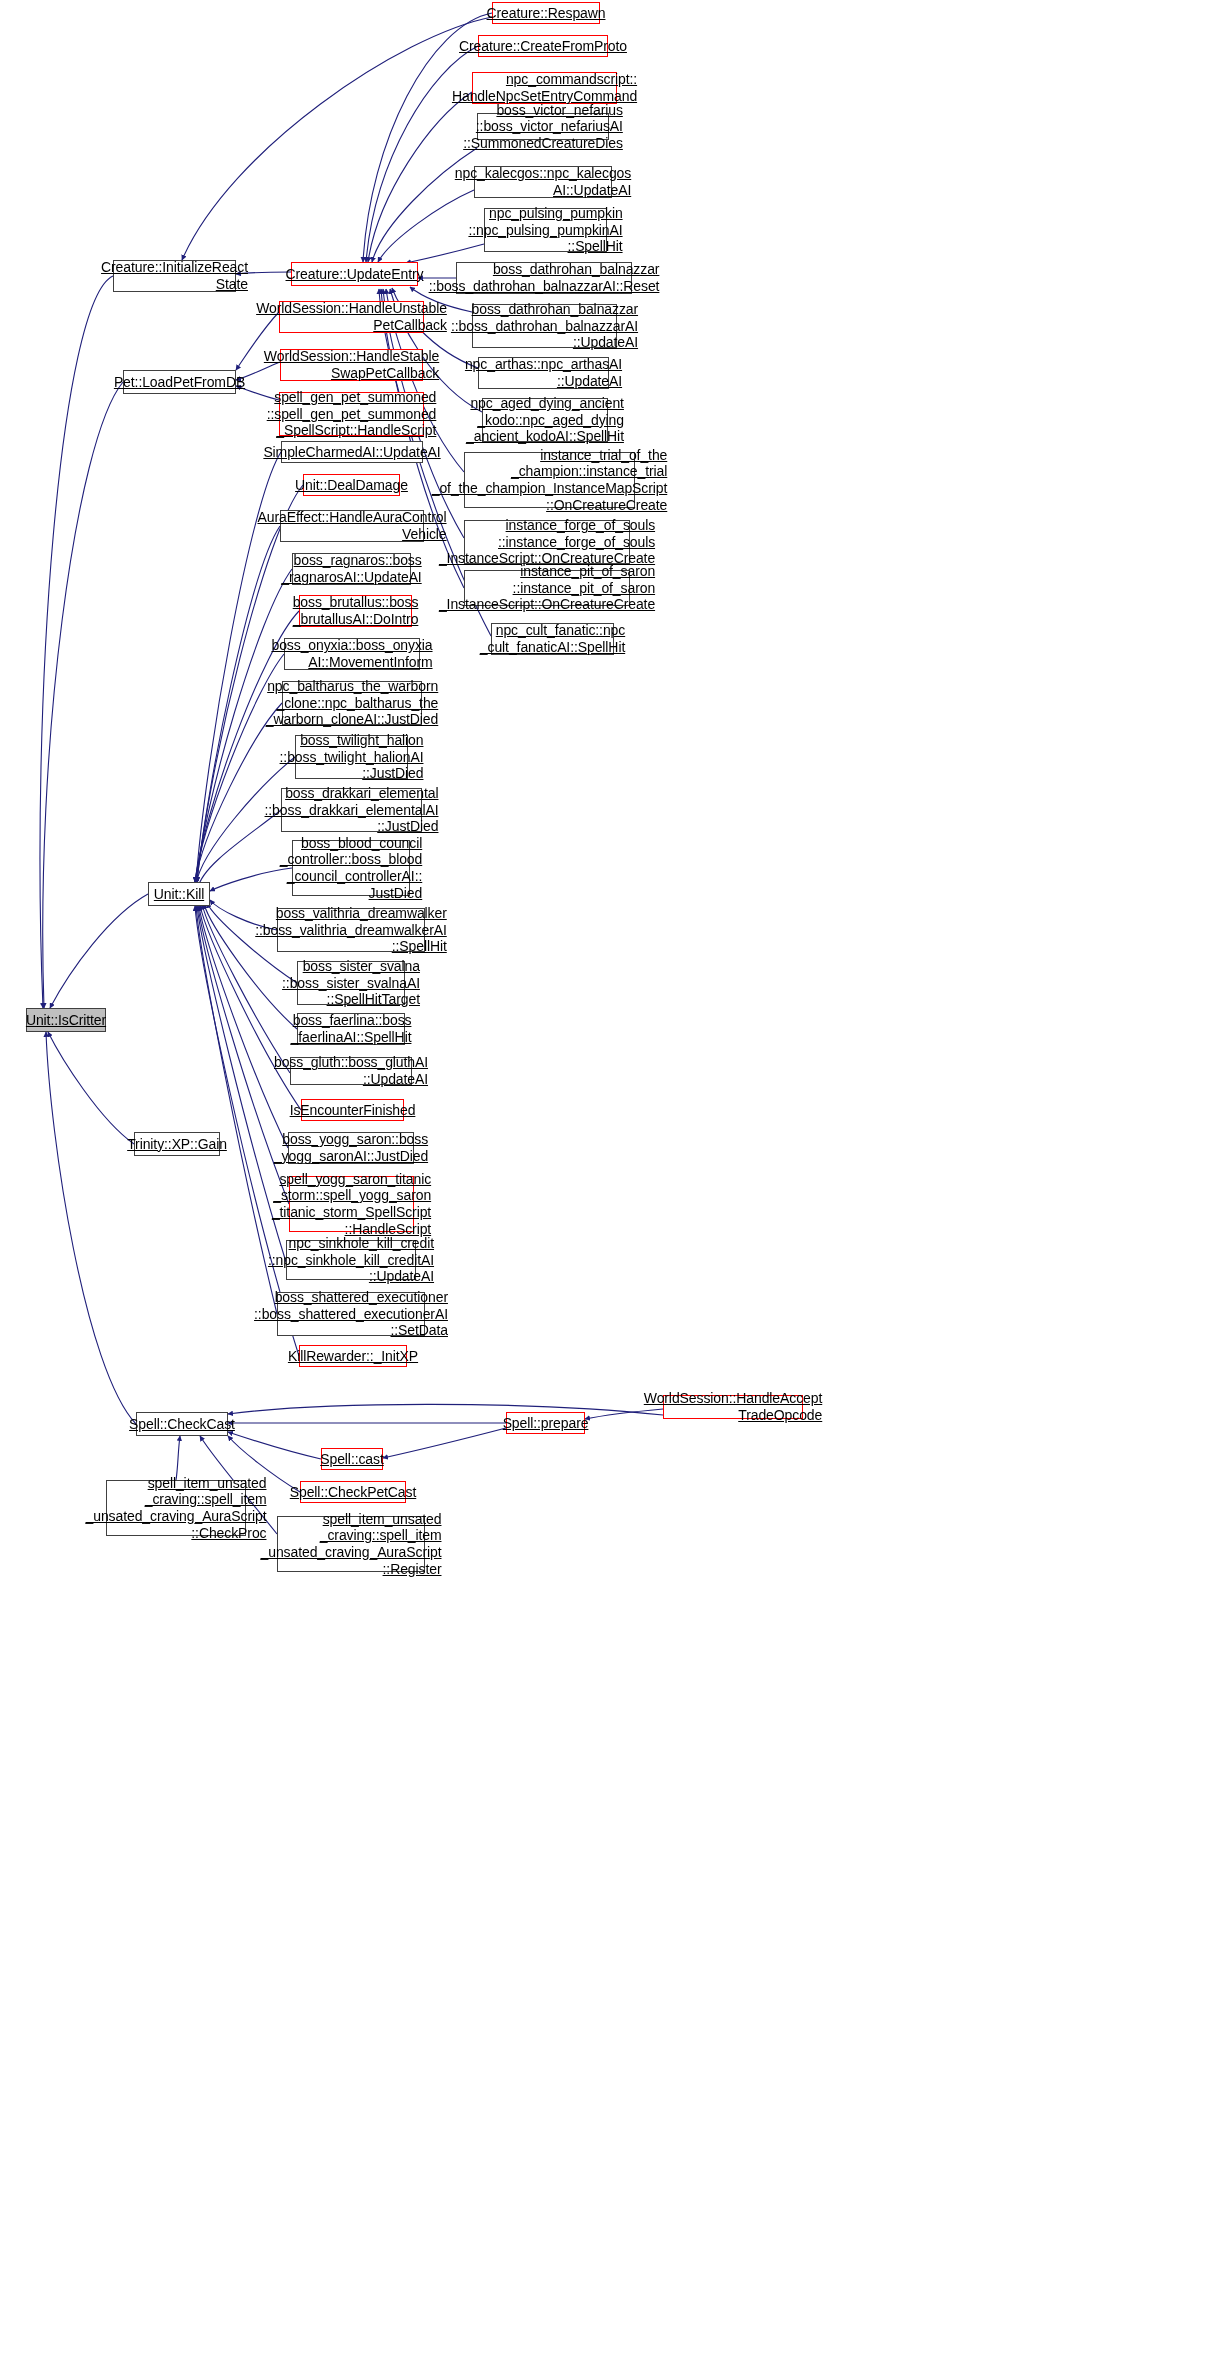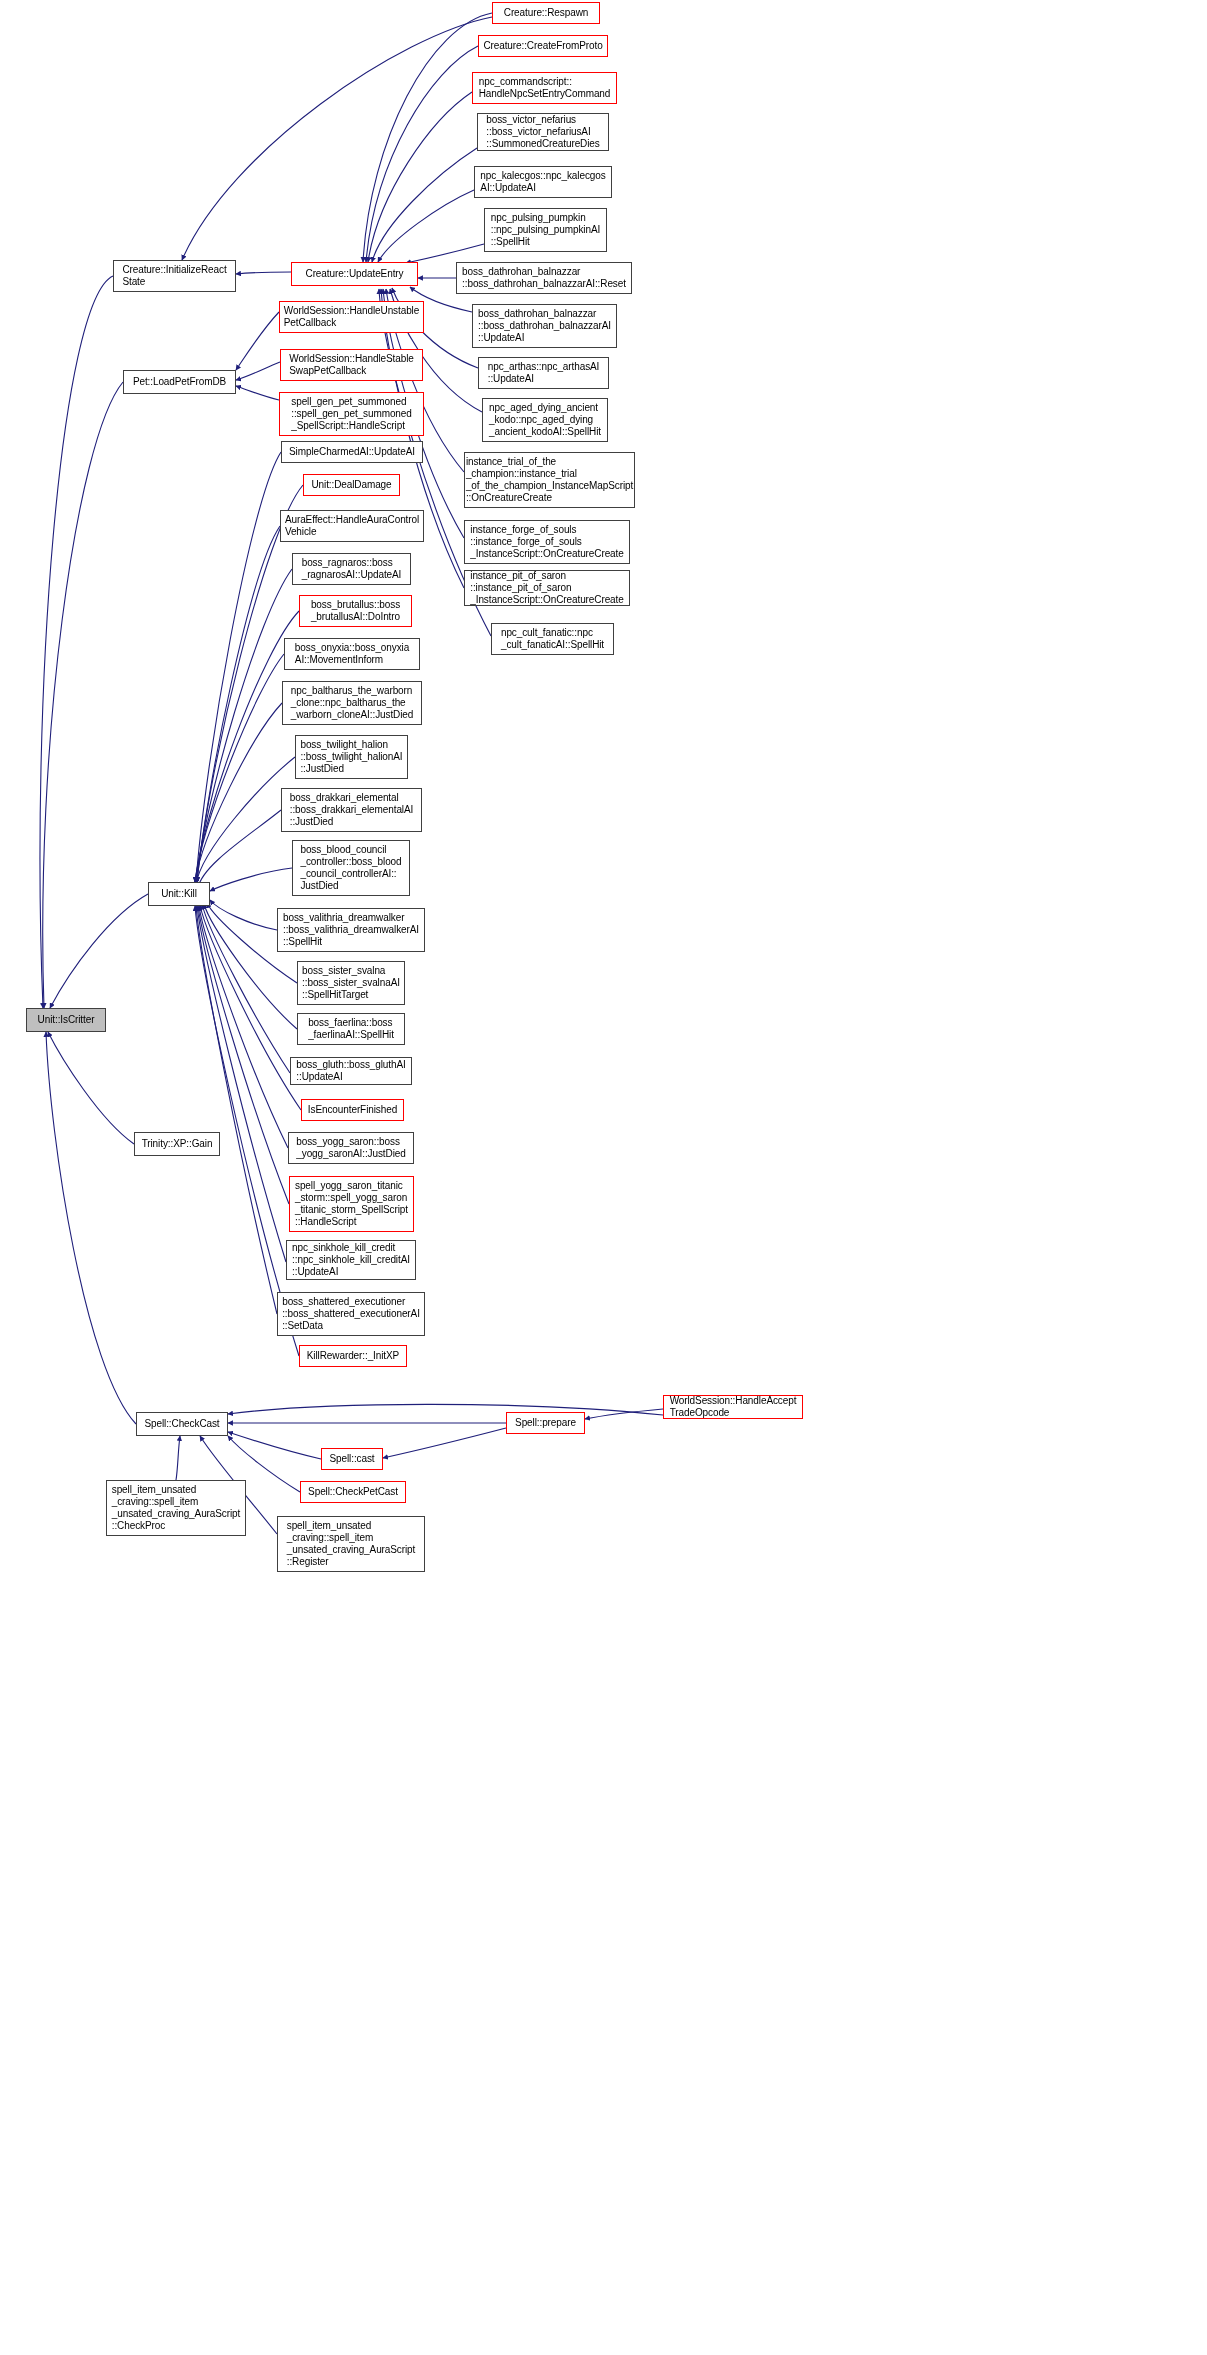--- a/index.html
+++ b/index.html
@@ -24,30 +24,31 @@
     width: 1207px;
     height: 2355px;
     pointer-events: none;
   }
   .node {
     position: absolute;
     box-sizing: border-box;
     display: flex;
     align-items: center;
     justify-content: center;
-    text-align: left;
+    text-align: right;
     background: #ffffff;
     border: 1px solid #404040;
-    font-size: 10px;
+    font-size: 14px;
     line-height: 1.18;
     color: #000000;
     letter-spacing: -0.1px;
     padding: 1px 3px;
     white-space: pre-line;
     z-index: 5;
+    text-decoration: underline;
   }
   .node.red {
     border-color: #ff0000;
   }
   .node.current {
     background: #bfbfbf;
     border-color: #404040;
   }
 </style>
 </head>
@@ -188,21 +189,21 @@
       <div class="node red" style="left: 299px; top: 1345px; width: 108px; height: 22px;">KillRewarder::_InitXP</div>
       <div class="node red" style="left: 321px; top: 1448px; width: 62px; height: 22px;">Spell::cast</div>
       <div class="node red" style="left: 300px; top: 1481px; width: 106px; height: 22px;">Spell::CheckPetCast</div>
       <div class="node red" style="left: 506px; top: 1412px; width: 79px; height: 22px;">Spell::prepare</div>
       <div class="node red" style="left: 663px; top: 1395px; width: 140px; height: 24px;">WorldSession::HandleAccept
 TradeOpcode</div>
       <div class="node red" style="left: 492px; top: 2px; width: 108px; height: 22px;">Creature::Respawn</div>
       <div class="node red" style="left: 478px; top: 35px; width: 130px; height: 22px;">Creature::CreateFromProto</div>
       <div class="node red" style="left: 472px; top: 72px; width: 145px; height: 32px;">npc_commandscript::
 HandleNpcSetEntryCommand</div>
-      <div class="node" style="left: 477px; top: 113px; width: 132px; height: 38px;">boss_victor_nefarius
+      <div class="node" style="left: 477px; top: 113px; width: 132px; height: 27px;">boss_victor_nefarius
 ::boss_victor_nefariusAI
 ::SummonedCreatureDies</div>
       <div class="node" style="left: 474px; top: 166px; width: 138px; height: 32px;">npc_kalecgos::npc_kalecgos
 AI::UpdateAI</div>
       <div class="node" style="left: 484px; top: 208px; width: 123px; height: 44px;">npc_pulsing_pumpkin
 ::npc_pulsing_pumpkinAI
 ::SpellHit</div>
       <div class="node" style="left: 456px; top: 262px; width: 176px; height: 32px;">boss_dathrohan_balnazzar
 ::boss_dathrohan_balnazzarAI::Reset</div>
       <div class="node" style="left: 472px; top: 304px; width: 145px; height: 44px;">boss_dathrohan_balnazzar

